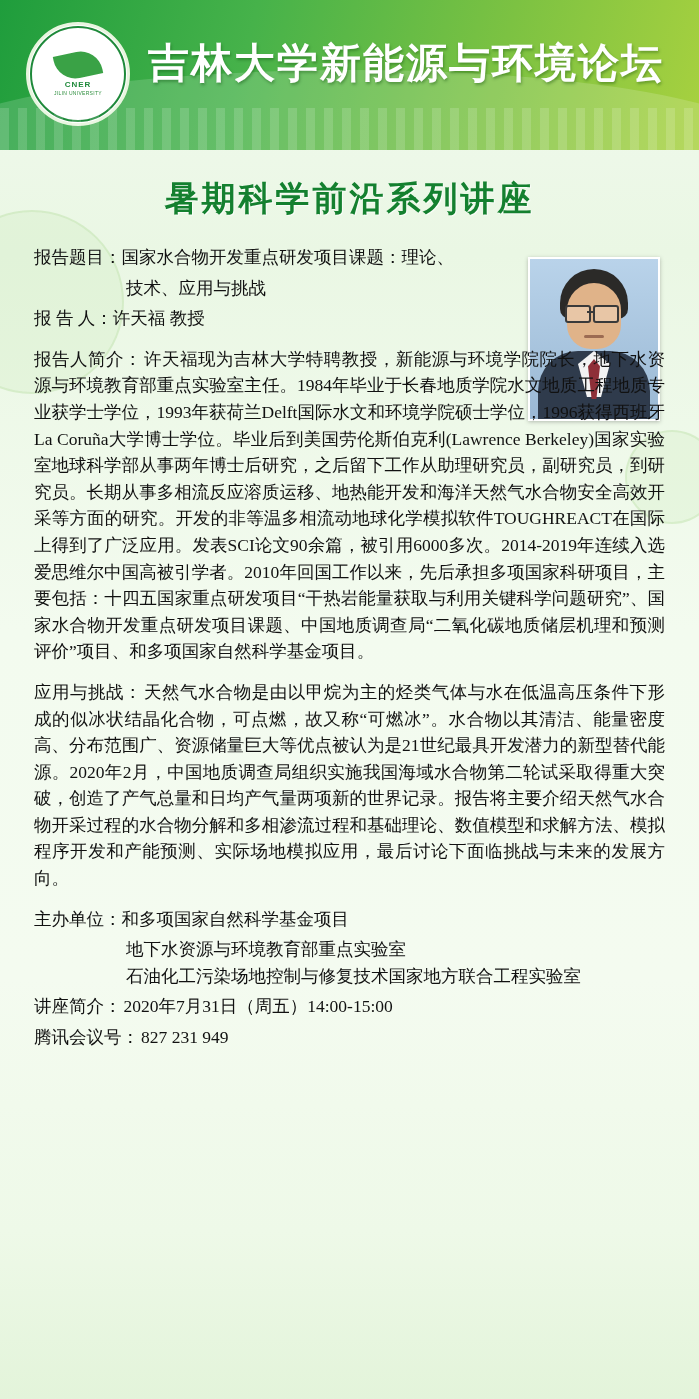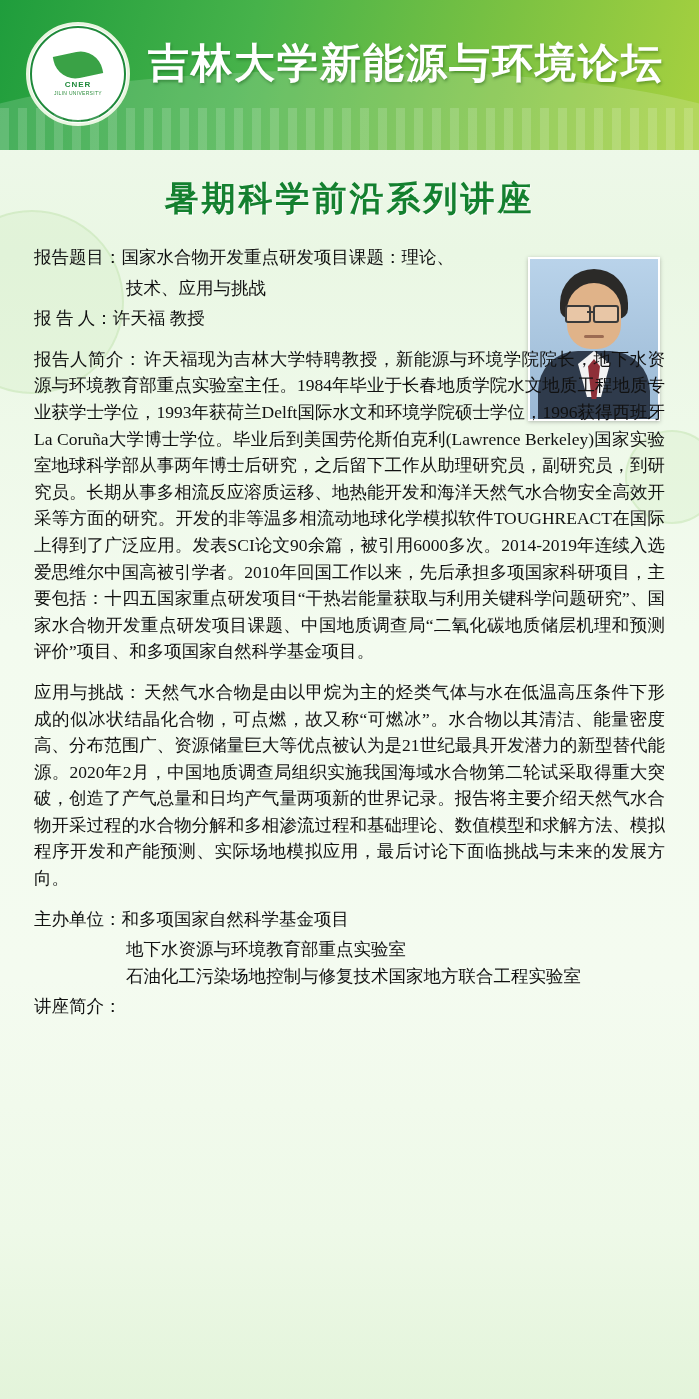--- a/index.html
+++ b/index.html
@@ -397,18 +397,23 @@
       <div class="row">
         <span class="label">主办单位：</span>
         <span class="val org-first">和多项国家自然科学基金项目</span>
       </div>
       <div class="org-line">地下水资源与环境教育部重点实验室</div>
       <div class="org-line">石油化工污染场地控制与修复技术国家地方联合工程实验室</div>
     </div>
 
     <div class="row meta-row">
       <span class="label">讲座简介：</span>
+      <span class="val">2020年7月31日（周五）14:00-15:00</span>
+    </div>
+    <div class="row meta-row">
+      <span class="label">腾讯会议号：</span>
+      <span class="val">827 231 949</span>
     </div>
 
   </div>
 
 
 </div>
 
 </body></html>

